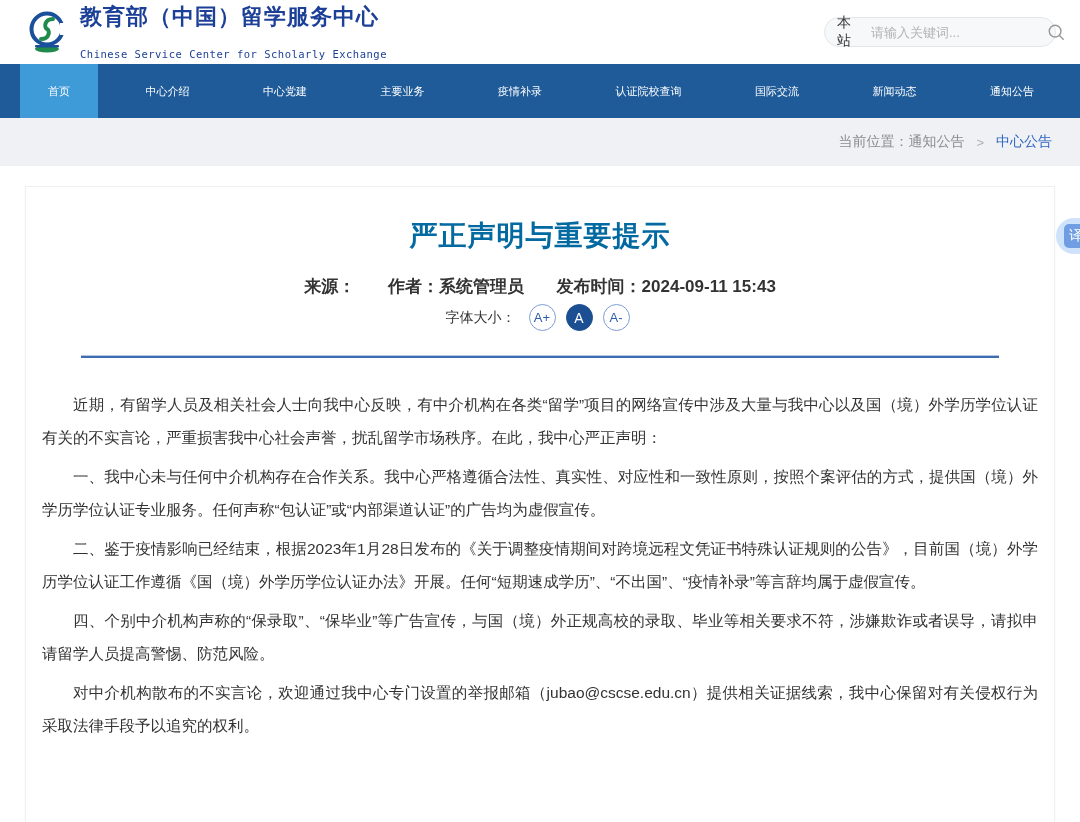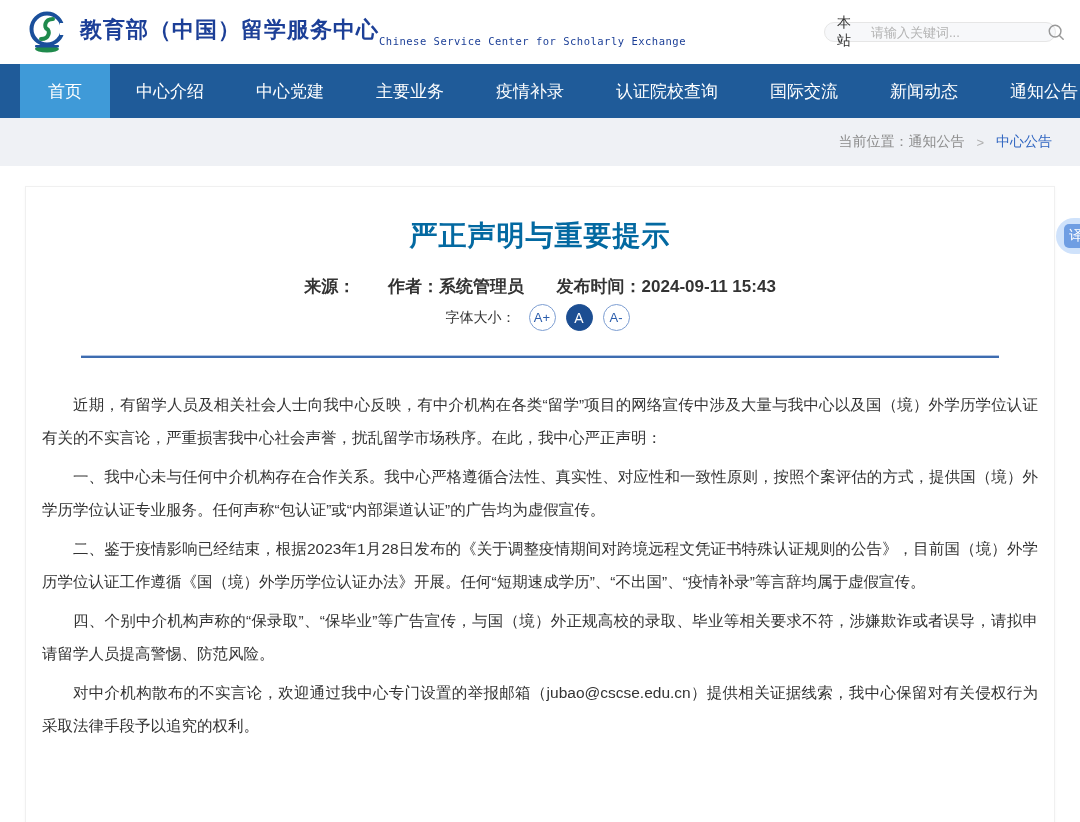--- a/index.html
+++ b/index.html
@@ -3,38 +3,38 @@
 <meta charset="utf-8">
 <style>
   * { margin:0; padding:0; box-sizing:border-box; }
   html,body { width:1080px; height:822px; overflow:hidden; background:#fbfbfc;
               font-family:"Liberation Sans", sans-serif; }
 
   
   .header { height:64px; background:#ffffff; display:flex; align-items:center;
             justify-content:space-between; padding:0 24px; }
   .logo { display:flex; align-items:center; gap:10px; }
-  .logo-text { display:flex; flex-direction:row; line-height:1.15; }
+  .logo-text { display:flex; flex-direction:column; line-height:1.15; }
   .logo-zh { font-family:"DejaVu Serif", serif; font-weight:bold; font-size:22px;
              color:#1c3f97; letter-spacing:1px; }
   .logo-en { font-family:"DejaVu Sans Mono", monospace; font-weight:normal;
              font-size:10.5px; color:#1c3f97; letter-spacing:0.5px; margin-top:18px; }
-  .search-pill { width:232px; height:20px; border:1px solid #e6e6e6; background:#f7f8fa;
+  .search-pill { width:232px; height:30px; border:1px solid #e6e6e6; background:#f7f8fa;
                  border-radius:17px; display:flex; align-items:center; padding:0 12px; }
   .search-scope { font-size:14px; color:#333; margin-right:10px; cursor:pointer; }
   .search-sep { width:1px; height:16px; background:#d8d8d8; margin-right:10px; }
   .search-input { flex:1; border:none; outline:none; background:transparent;
                   font-size:13px; color:#333; font-family:"Liberation Sans",sans-serif; }
   .search-input::placeholder { color:#b3b3b3; }
   .search-icon { width:18px; height:18px; flex:0 0 auto; cursor:pointer; }
 
   
   .nav { height:54px; background:#1f5b99; display:flex; align-items:stretch;
          padding:0 20px; }
-  .nav-item { color:#ffffff; font-size:17px; display:flex; align-items:center;
+  .nav-item { color:#ffffff; font-size:11px; display:flex; align-items:center;
               justify-content:center; padding:0 26px; cursor:pointer; white-space:nowrap; }
   .nav-item.active { background:#3f9ad8; padding:0 28px; }
   .nav-spacer { flex:1; }
 
   
   .breadcrumb-bar { height:48px; background:#eff1f5; display:flex; align-items:center;
                     padding:0 28px; font-size:14px;justify-content:flex-end; }
   .crumb-prefix, .crumb-parent { color:#8c8c8c; }
   .crumb-parent { cursor:pointer; }
   .crumb-arrow { color:#b0b0b0; margin:0 12px; font-size:13px; }

